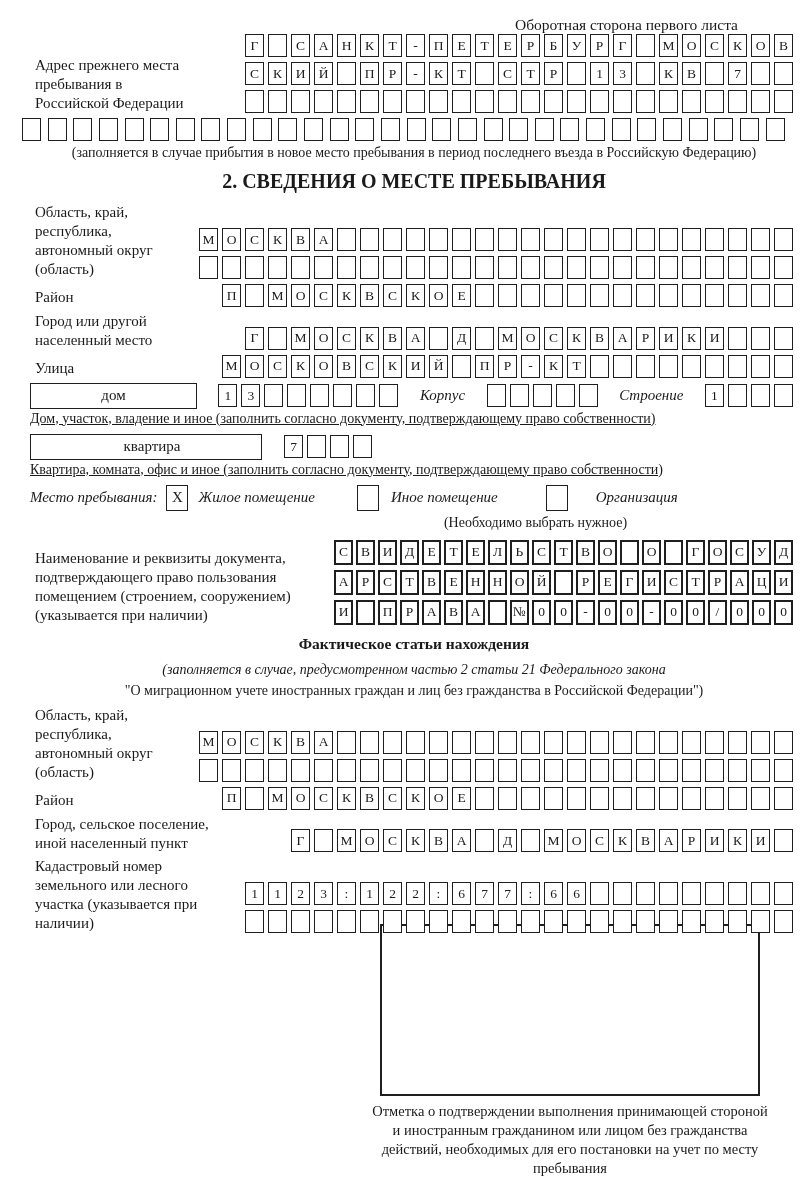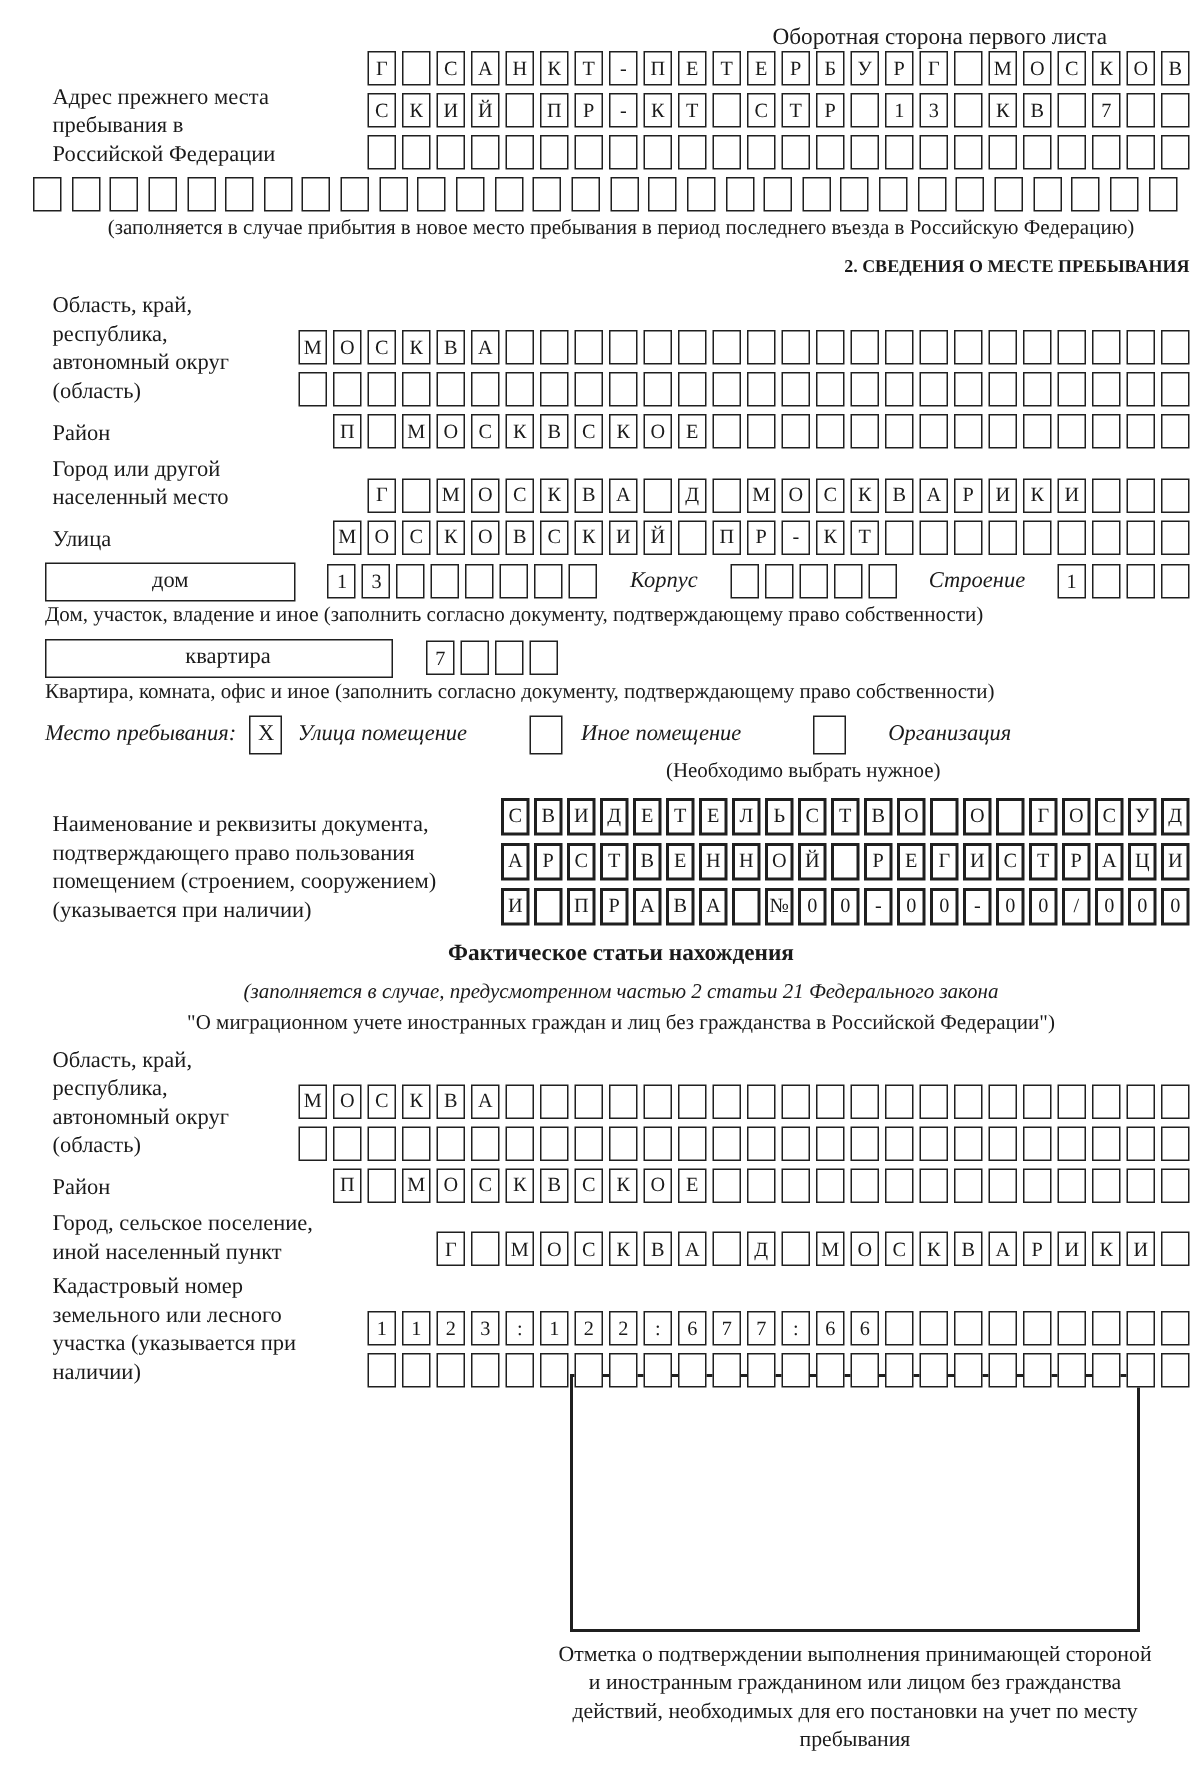--- a/index.html
+++ b/index.html
@@ -13,22 +13,22 @@
     width:17px;height:21px;border:1.6px solid #1f1f1f;background:#fff;flex:none;
     display:flex;align-items:center;justify-content:center;
     font-size:13.5px;line-height:1;
   }
   .grid{display:flex;gap:4px;}
   .grid-col{display:flex;flex-direction:column;gap:5px;}
   .field{display:flex;align-items:flex-end;margin-bottom:5px;}
   .field .label{font-size:15px;line-height:1.26;flex:1 1 auto;padding-right:8px;}
   .field .gridside{flex:0 0 auto;margin-left:auto;}
   .caption{font-size:14px;text-align:center;margin:3px 0 6px 0;line-height:1.3;}
-  .caption-left{font-size:14px;margin:2px 0 7px -5px;}
-  .section-title{font-size:12px;font-weight:bold;text-align:right;margin:8px 0 10px 0;}
+  .caption-left{font-size:14px;margin:2px 0 7px -5px;text-decoration:underline;}
+  .section-title{font-size:20px;font-weight:bold;text-align:center;margin:8px 0 10px 0;}
   .sub-title{font-size:15.5px;font-weight:bold;text-align:center;margin:10px 0 8px 0;}
   .spread{display:flex;justify-content:space-between;width:763px;margin-left:-13px;margin-top:5px;}
   .widebox{
     border:1.8px solid #1f1f1f;height:24px;display:flex;align-items:center;justify-content:center;
     font-size:15px;flex:none;background:#fff;
   }
   .inline-row{display:flex;align-items:center;margin:4px 0 2px -5px;}
   .checkbox{
     width:20px;height:24px;border:1.6px solid #1f1f1f;display:flex;align-items:center;justify-content:center;
     font-size:15px;flex:none;background:#fff;
@@ -357,21 +357,21 @@
         <span class="cell"></span>
         <span class="cell"></span>
         <span class="cell"></span>
       </div>
   </div>
   <div class="caption-left">Квартира, комната, офис и иное (заполнить согласно документу, подтверждающему право собственности)</div>
 
   <div class="inline-row">
     <span class="stay-label">Место пребывания:</span>
     <span class="checkbox" style="margin:0 10px 0 9px;">X</span>
-    <span class="stay-label">Улица помещение</span>
+    <span class="stay-label">Жилое помещение</span>
     <span class="checkbox" style="margin:0 12px 0 42px;"></span>
     <span class="stay-label">Иное помещение</span>
     <span class="checkbox" style="margin:0 28px 0 48px;"></span>
     <span class="stay-label">Организация</span>
   </div>
   <div class="caption" style="text-align:center;padding-left:243px;">(Необходимо выбрать нужное)</div>
 
   <div class="field" style="margin-top:8px;">
     <div class="label" style="max-width:265px;">Наименование и реквизиты документа, подтверждающего право пользования помещением (строением, сооружением) (указывается при наличии)</div>
     <div class="gridside grid-col">

